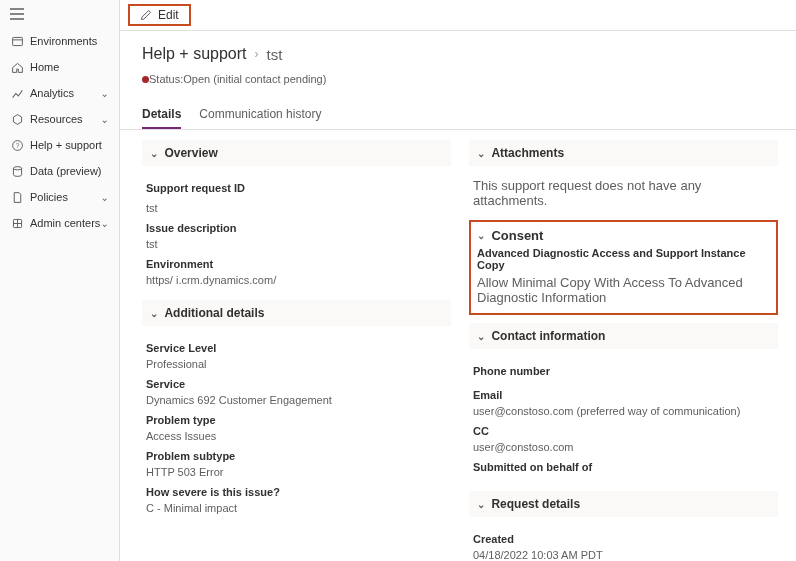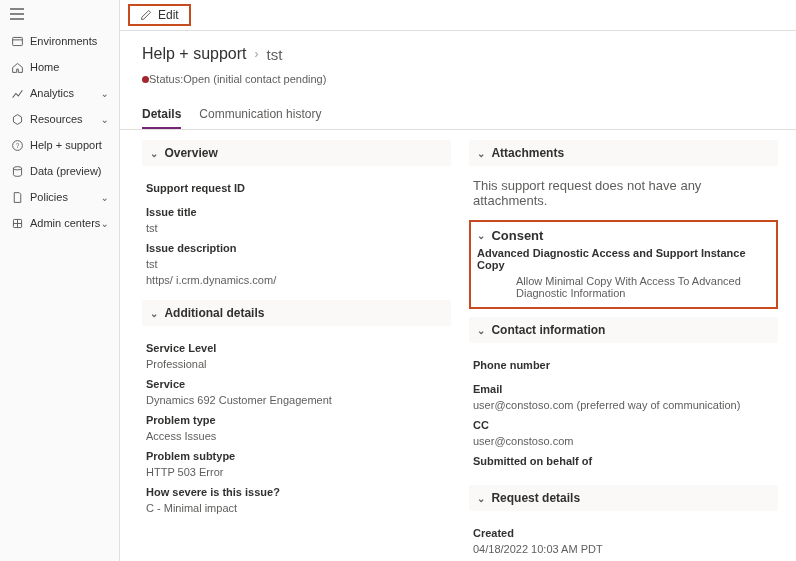--- a/index.html
+++ b/index.html
@@ -44,21 +44,21 @@
   .sec-head { background:#faf9f8; padding:6px 8px; display:flex; align-items:center; gap:6px; font-weight:600; font-size:12px; }
   .sec-head .chev { color:#605e5c; font-size:10px; }
   .sec-body { padding: 4px 4px 6px 4px; display:flex; flex-direction:column; gap:4px; }
   .field-label { font-weight:600; font-size:11px; color:#323130; margin-top:4px; }
   .field-val { font-size:11px; color:#605e5c; }
   .muted { font-size:13px; color:#605e5c; padding:4px 4px; }
 
   .consent-box { border:2px solid #c84a1f; padding:4px 6px 8px; }
   .consent-box .sec-head { background:transparent; font-size:13px; padding:2px 0 4px; }
   .consent-title { font-weight:600; font-size:11px; }
-  .consent-text { font-size:11px; color:#605e5c; margin-top:4px;margin-left:39px; }
+  .consent-text { font-size:13px; color:#605e5c; margin-top:4px; }
 
   svg { display:block; }
 </style>
 </head>
 <body>
 
 <div class="sidebar">
   <div class="hamburger">
     <svg width="14" height="12" viewBox="0 0 14 12">
       <path d="M0 1h14M0 6h14M0 11h14" stroke="#605e5c" stroke-width="1.5"></path>
@@ -190,24 +190,24 @@
   <div class="body">
 
     <div class="col">
       <div class="sec-head">
         <span class="chev">⌄</span>
         <span>Overview</span>
       </div>
       <div class="sec-body">
         <div class="field-label">Support request ID</div>
         <div class="field-val"></div>
-        <div class="field-label">Issue title</div>
         <div class="field-val">tst</div>
         <div class="field-label">Issue description</div>
         <div class="field-val">tst</div>
+        <div class="field-label">Environment</div>
         <div class="field-val">https/           i.crm.dynamics.com/</div>
       </div>
 
       <div class="sec-head">
         <span class="chev">⌄</span>
         <span>Additional details</span>
       </div>
       <div class="sec-body">
         <div class="field-label">Service Level</div>
         <div class="field-val">Professional</div>

